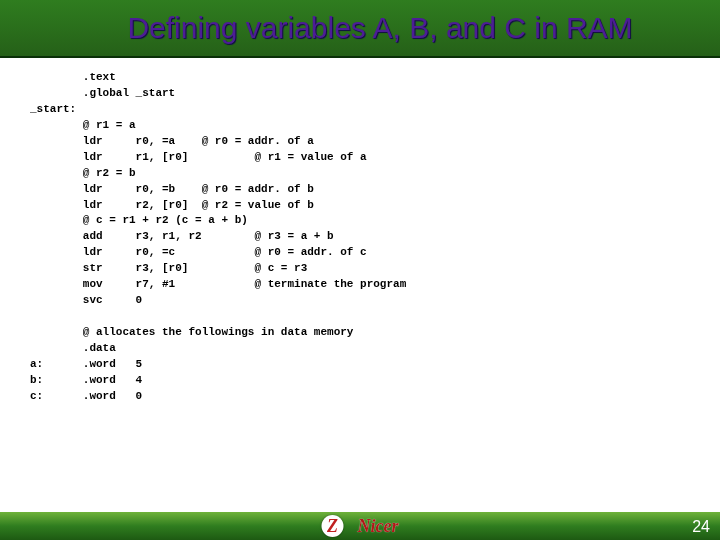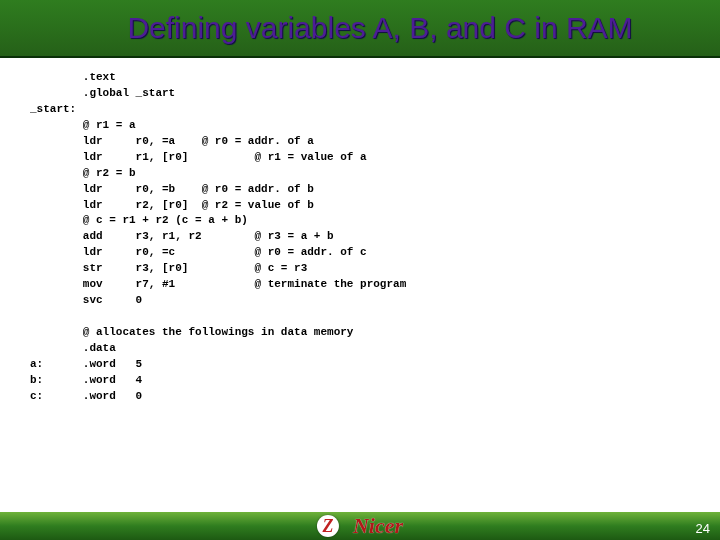--- a/index.html
+++ b/index.html
@@ -81,29 +81,29 @@
     font-style: italic;
     font-weight: bold;
     font-size: 18px;
     box-shadow: 0 0 2px rgba(0,0,0,0.5);
   }
   .logo-text {
     margin-left: 14px;
     font-family: "Times New Roman", serif;
     font-style: italic;
     font-weight: bold;
-    font-size: 22px;
+    font-size: 18px;
     color: #b01818;
     text-shadow: 0 0 1px #ffffff;
   }
   .page-num {
     position: absolute;
     bottom: 4px;
     right: 10px;
-    font-size: 13px;
+    font-size: 16px;
     color: #ffffff;
     font-family: Arial, Helvetica, sans-serif;
     margin-left: 28px;
   }
 </style>
 </head>
 <body>
 
 <div class="slide">
 

